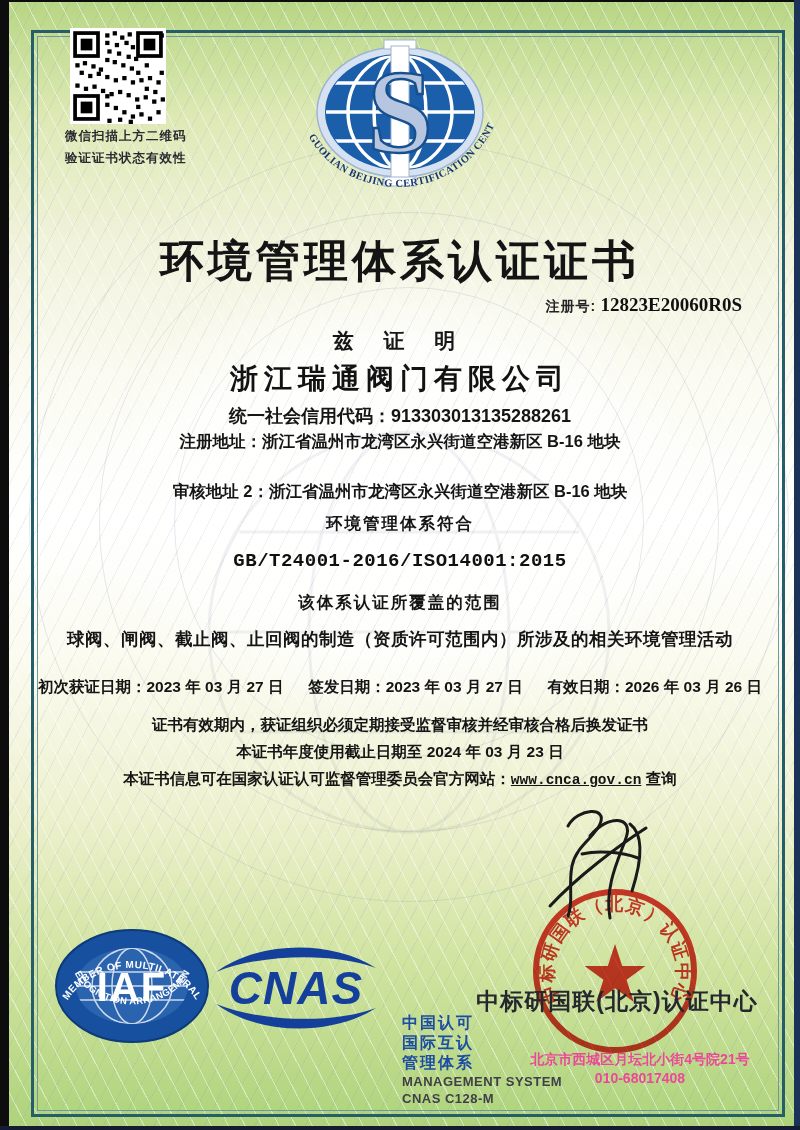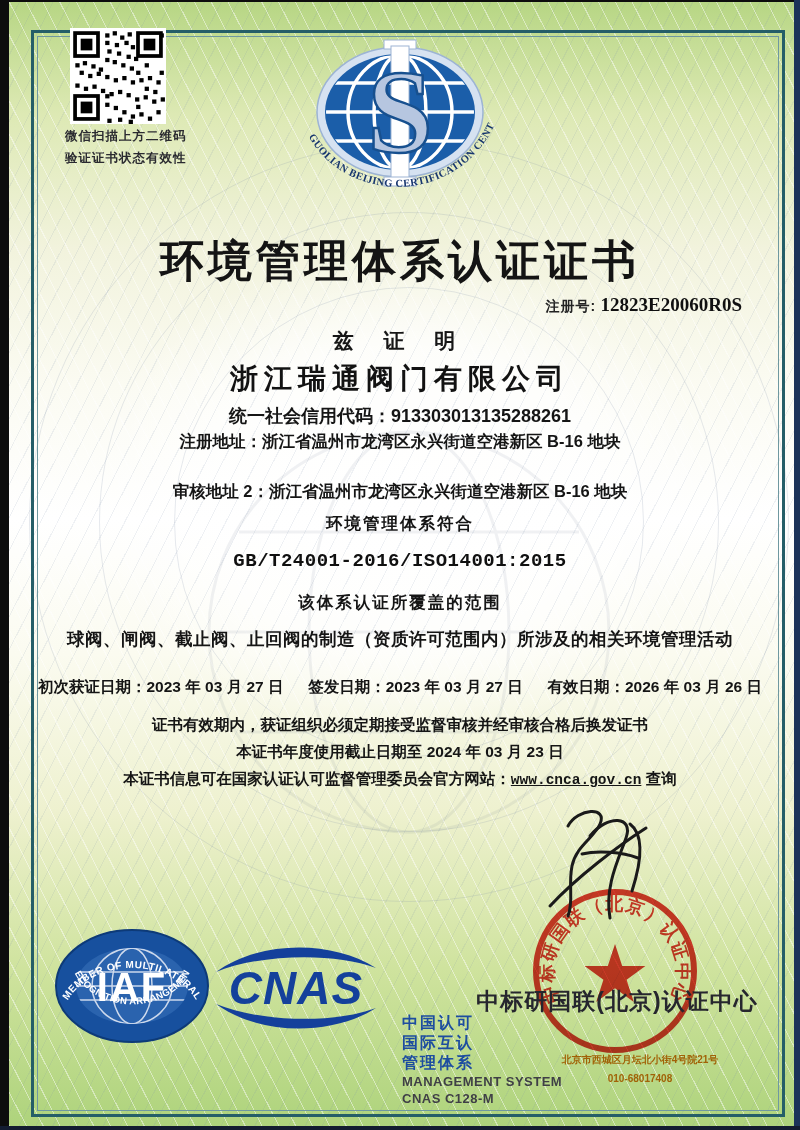--- a/index.html
+++ b/index.html
@@ -67,21 +67,21 @@
 
   .signature { left:538px; top:806px; z-index:5; }
   .stamp { left:530px; top:886px; z-index:3; opacity:0.92; mix-blend-mode:multiply; }
   .issuer-name { top:986px; left:462px; width:310px; text-align:center; font-size:23px; font-weight:bold; color:#26262e; z-index:4; letter-spacing:1px; }
 
   .iaf-logo { left:52px; top:926px; }
   .cnas-logo { left:196px; top:940px; }
   .cnas-text { left:402px; top:998px; width:190px;margin-top:15px; }
   .cnas-cn { font-size:16px; font-weight:bold; color:#1d4da0; line-height:20px; letter-spacing:2px; }
   .cnas-en { font-size:13px; font-weight:bold; color:#3f3f46; line-height:17px; letter-spacing:0.5px; }
-  .footer-address { left:495px; top:1050px; width:290px; text-align:center; font-size:10px; font-weight:bold; color:#a16207; line-height:19px; }
+  .footer-address { left:495px; top:1050px; width:290px; text-align:center; font-size:14px; font-weight:bold; color:#ec4899; line-height:19px; }
 </style>
 </head>
 <body>
 
 <div class="edge-right"></div>
 <div class="edge-bottom"></div>
 
 <div class="paper">
   <div class="ring ring1"></div>
   <div class="ring ring2"></div>

